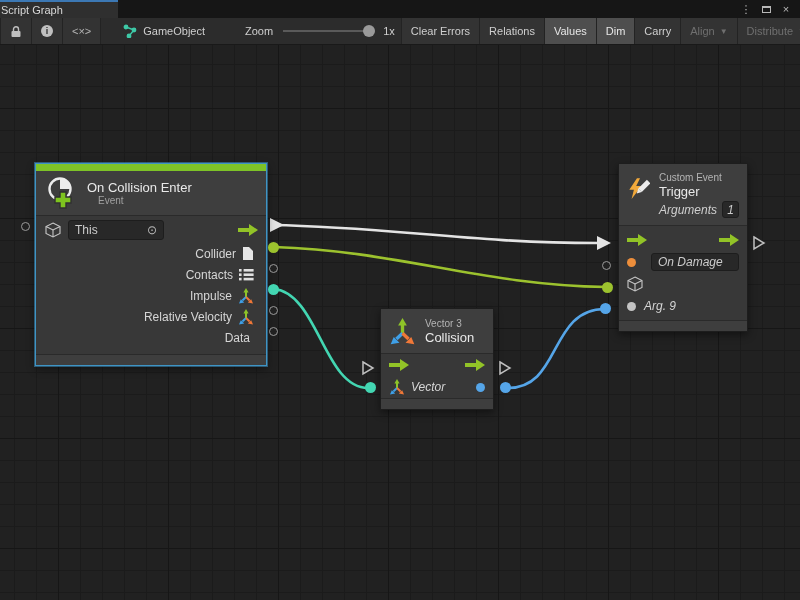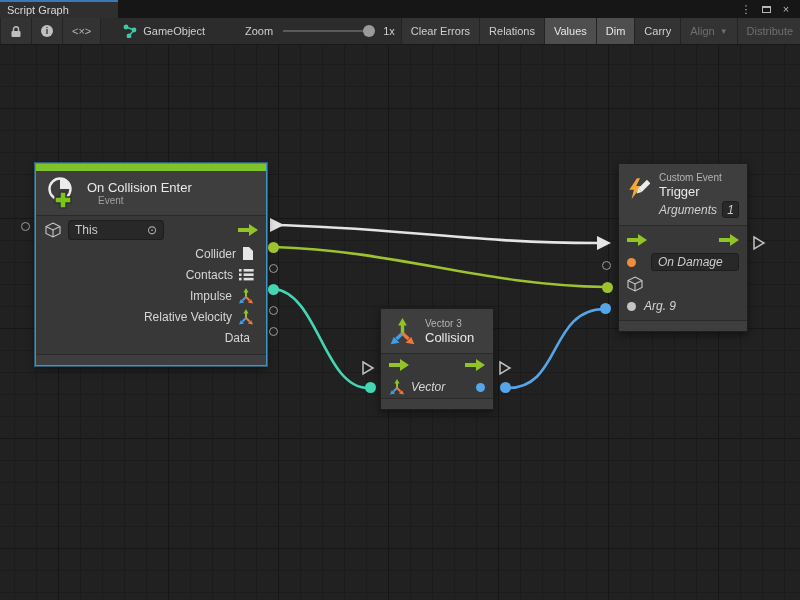--- a/index.html
+++ b/index.html
@@ -2,21 +2,21 @@
 <html><head>
 <meta charset="utf-8">
 <style>
   * { margin:0; padding:0; box-sizing:border-box; }
   html,body { width:800px; height:600px; overflow:hidden; background:#151515;
     font-family:"Liberation Sans", sans-serif; -webkit-font-smoothing:antialiased; }
 
   
   .titlebar { height:18px; background:#161616; display:flex; align-items:stretch; }
   .tab { width:118px; background:#2f2f2f; border-top:2px solid #3c78b4;
-    color:#d8d8d8; font-size:11px; display:flex; align-items:center; padding-left:7px; }
+    color:#d8d8d8; font-size:11px; display:flex; align-items:center; padding-left:1px; }
   .titlebar-spacer { flex:1; }
   .win-controls { display:flex; align-items:center; gap:4px; padding-right:6px; color:#b8b8b8; }
   .win-btn { width:16px; height:16px; display:flex; align-items:center; justify-content:center;
     font-size:11px; }
   .maximize-box { width:9px; height:7px; border:1px solid #b8b8b8; border-top-width:2px; }
 
   
   .toolbar { height:27px; background:#2c2c2c; border-bottom:1px solid #191919;
     display:flex; align-items:stretch; font-size:11px; color:#cfcfcf; overflow:hidden; }
   .tbtn { display:flex; align-items:center; justify-content:center; padding:0 9px;

